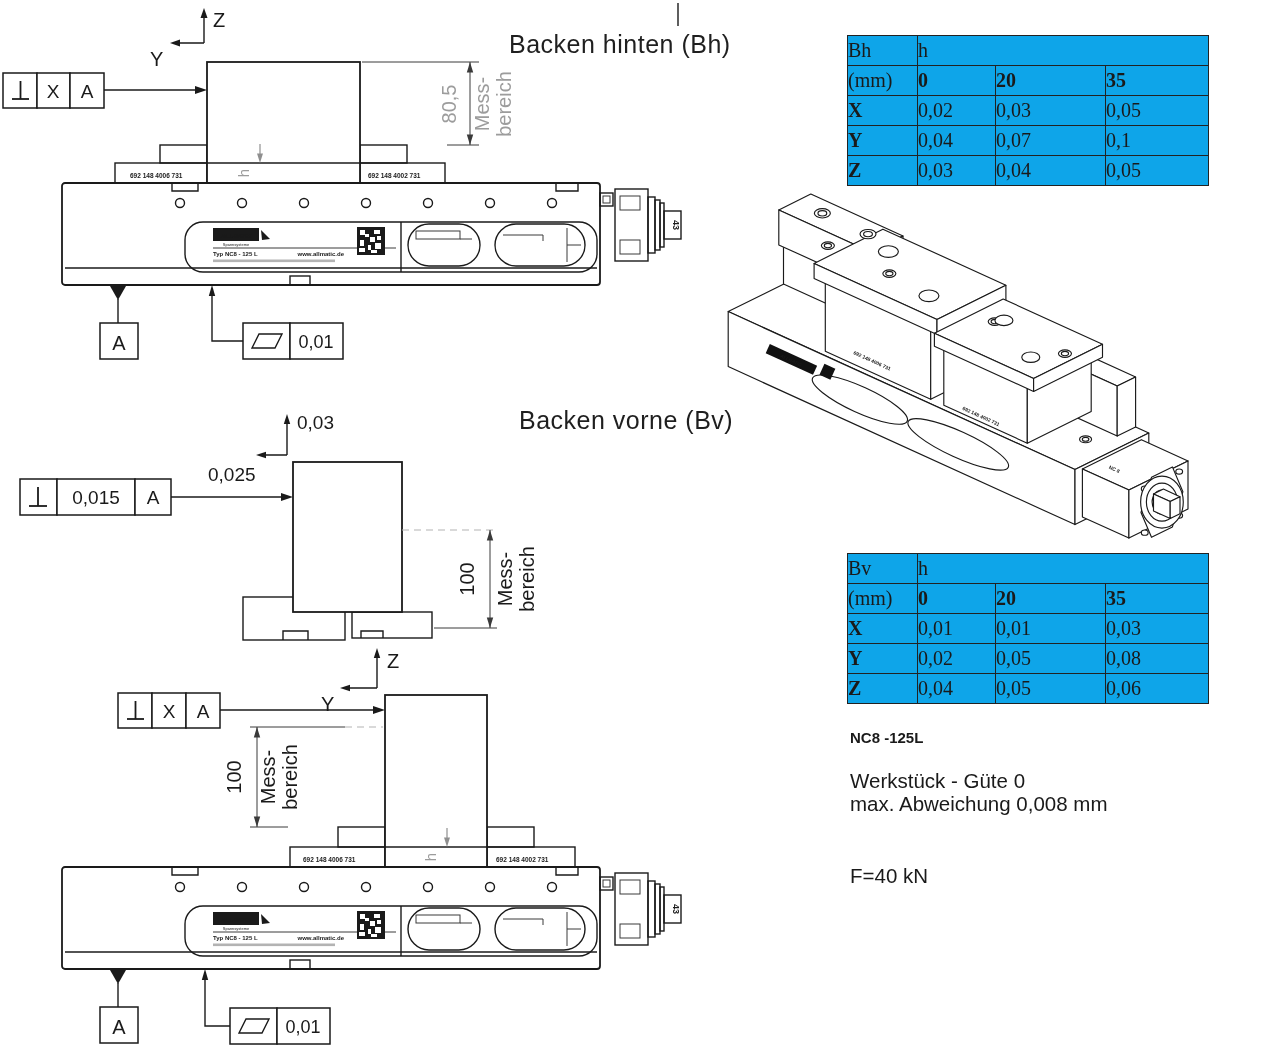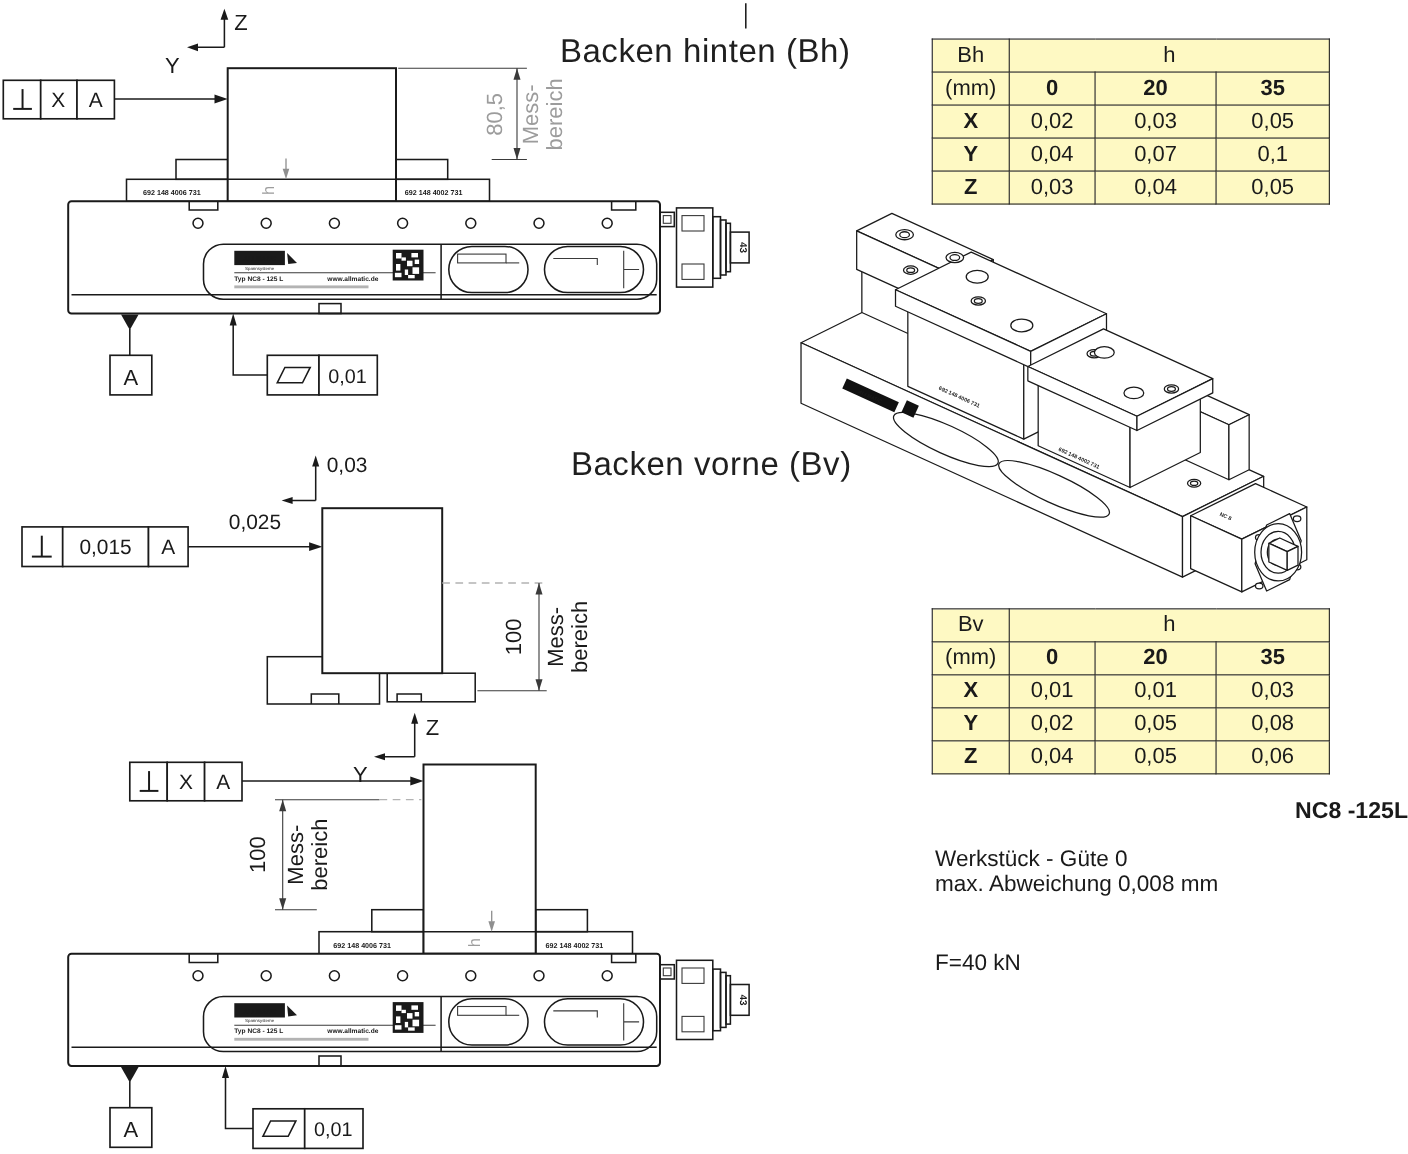--- a/index.html
+++ b/index.html
@@ -1,27 +1,27 @@
 <!DOCTYPE html>
 <html><head>
 <meta charset="utf-8">
 <style>
   html,body{margin:0;padding:0;background:#fff;}
   .canvas{position:relative;width:1280px;height:1049px;background:#fff;overflow:hidden;
           font-family:"Liberation Sans","DejaVu Sans",sans-serif;color:#1a1a1a;}
   .abs{position:absolute;}
-  .title{font-size:30px;letter-spacing:0.5px;color:#1f1f1f;white-space:nowrap;}
+  .title{font-size:25px;letter-spacing:0.5px;color:#1f1f1f;white-space:nowrap;}
   
   table.spec{border-collapse:collapse;table-layout:fixed;}
-  table.spec td{border:1.7px solid #222;text-align:center;vertical-align:middle;
-                font-size:20px;padding:0;height:29px;background:#fef9c3;}
+  table.spec td{border:1.7px solid #222;text-align:left;vertical-align:middle;
+                font-size:20px;padding:0;height:29px;background:#0ea5e9;font-family:Liberation Serif, serif;}
   table.spec td.hd{font-weight:bold;}
   
   .info{width:430px;font-size:20.5px;line-height:22.5px;}
-  .info .b{font-weight:bold;font-size:21px;line-height:21px;margin:0;text-align:right;}
+  .info .b{font-weight:bold;font-size:15px;line-height:21px;margin:0;}
   .info p{margin:0;}
   .gap22{height:22px;} .gap24{height:25px;}
   
   svg{position:absolute;overflow:visible;}
   svg .ln{stroke:#1a1a1a;stroke-width:1.4;fill:none;}
   svg .lnH{stroke:#1a1a1a;stroke-width:1.8;fill:#fff;}
   svg .thin{stroke:#3a3a3a;stroke-width:1;fill:none;}
   svg .gray{stroke:#8f8f8f;stroke-width:1.2;fill:none;}
   svg .grayF{fill:#8f8f8f;stroke:none;}
   svg .dash{stroke:#b3b3b3;stroke-width:1.2;fill:none;stroke-dasharray:7 5;}

